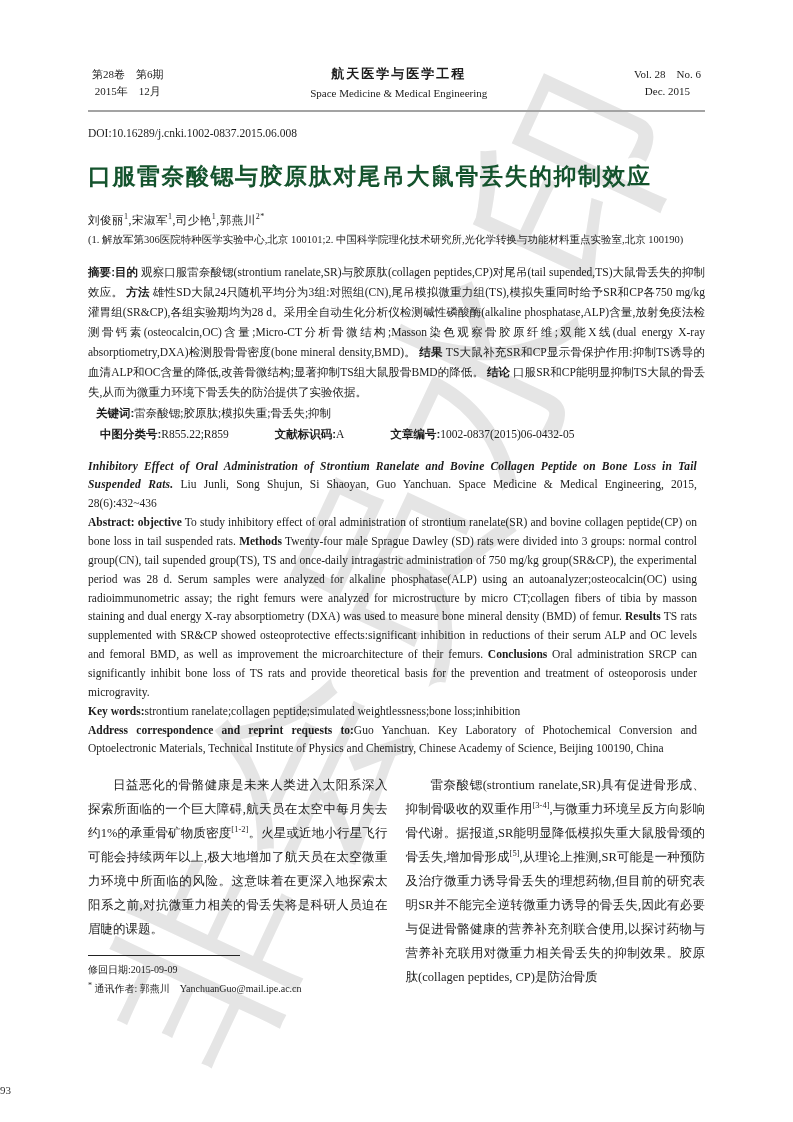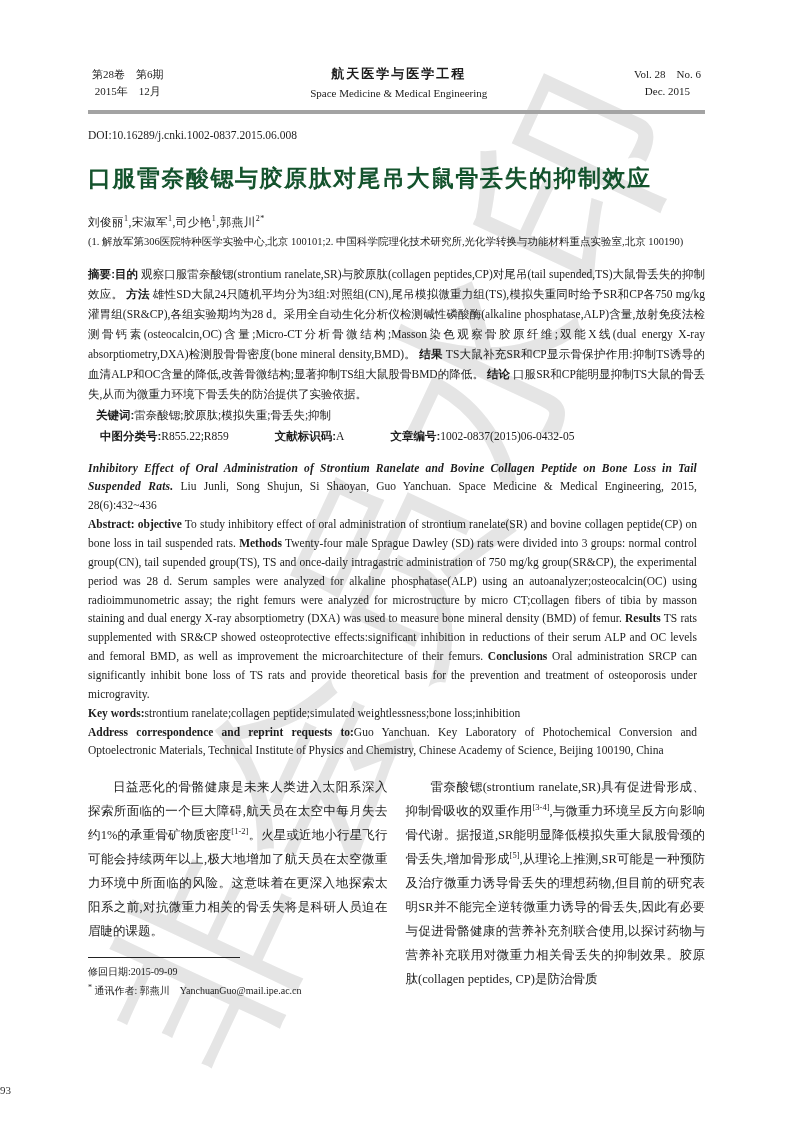--- a/index.html
+++ b/index.html
@@ -30,21 +30,21 @@
     position:absolute;inset:0;
     padding:64px 88px 0 88px;
     z-index:1;
   }
 
   
   .journal-header{
     display:flex;justify-content:space-between;align-items:center;
     font-size:11px;line-height:1.6;
     padding:0 4px 8px 4px;
-    border-bottom:4px solid #a3a3a3;
+    border-bottom:2px solid #a3a3a3;
   }
   .jh-left,.jh-right{text-align:center;white-space:nowrap;}
   .jh-center{text-align:center;}
   .jh-journal-cn{font-size:13px;font-weight:bold;letter-spacing:2px;font-family:"Liberation Sans","DejaVu Sans",sans-serif;}
   .jh-journal-en{font-size:11px;}
 
   .doi{margin:15px 0 0 0;font-size:11.5px;}
 
   .title-cn{
     margin:22px 0 0 0;

